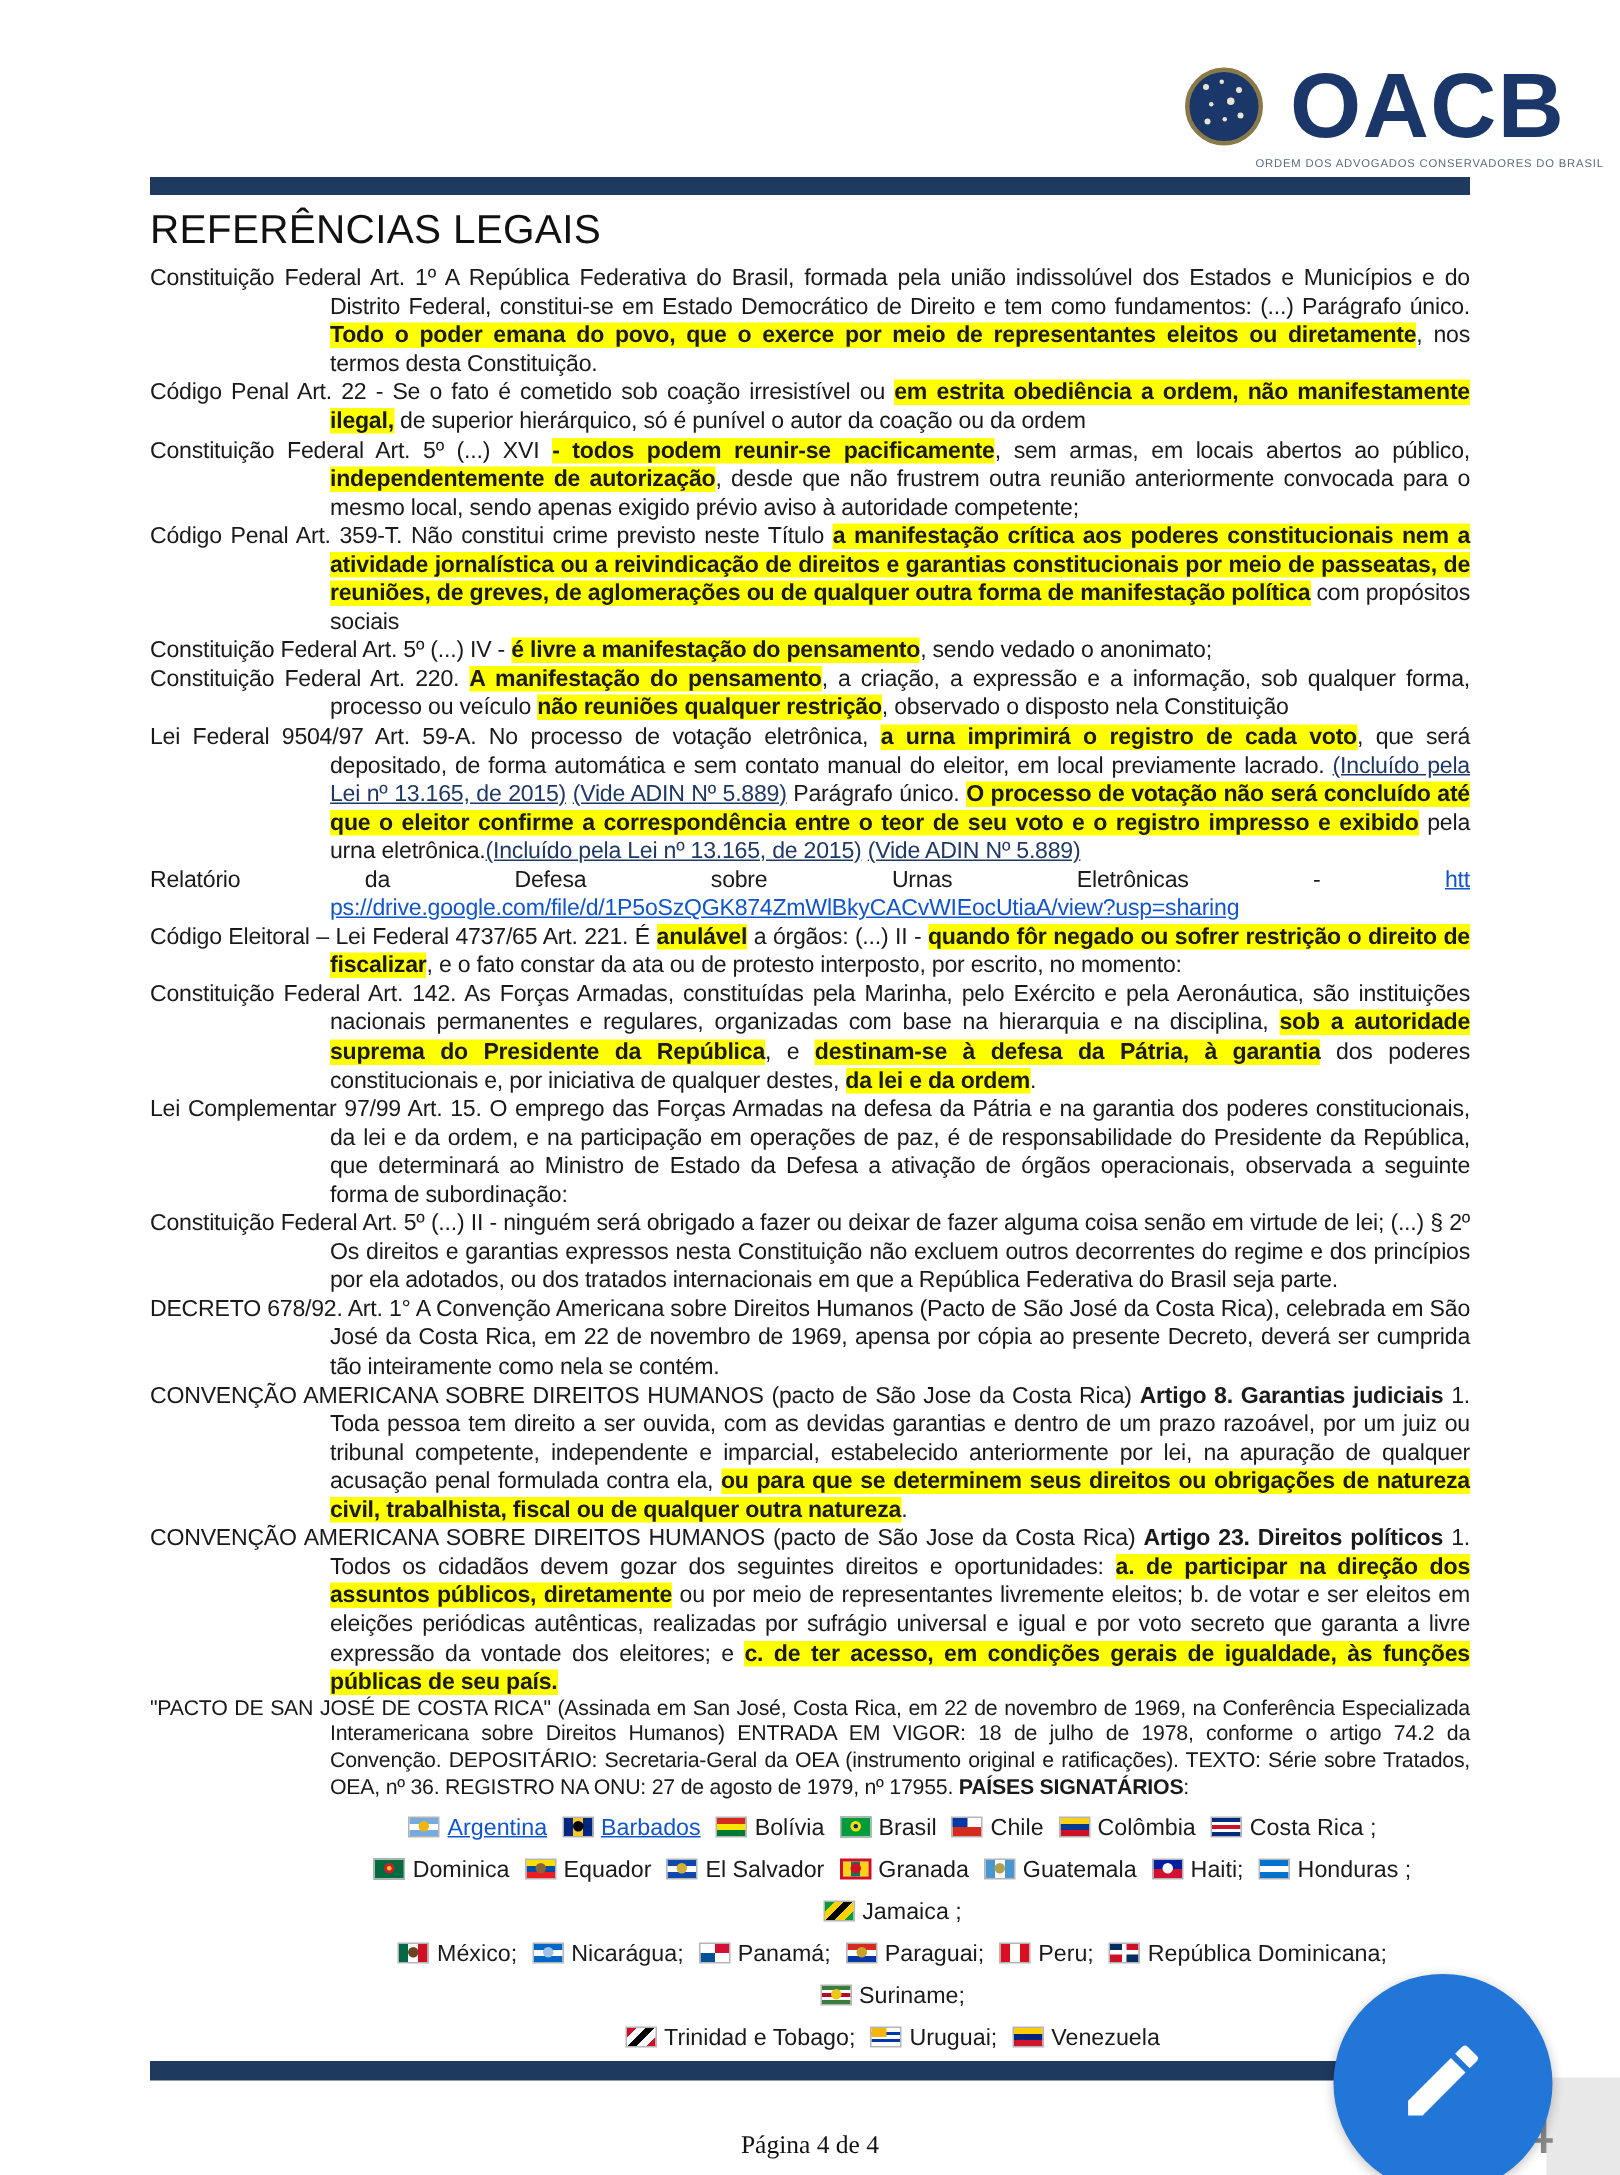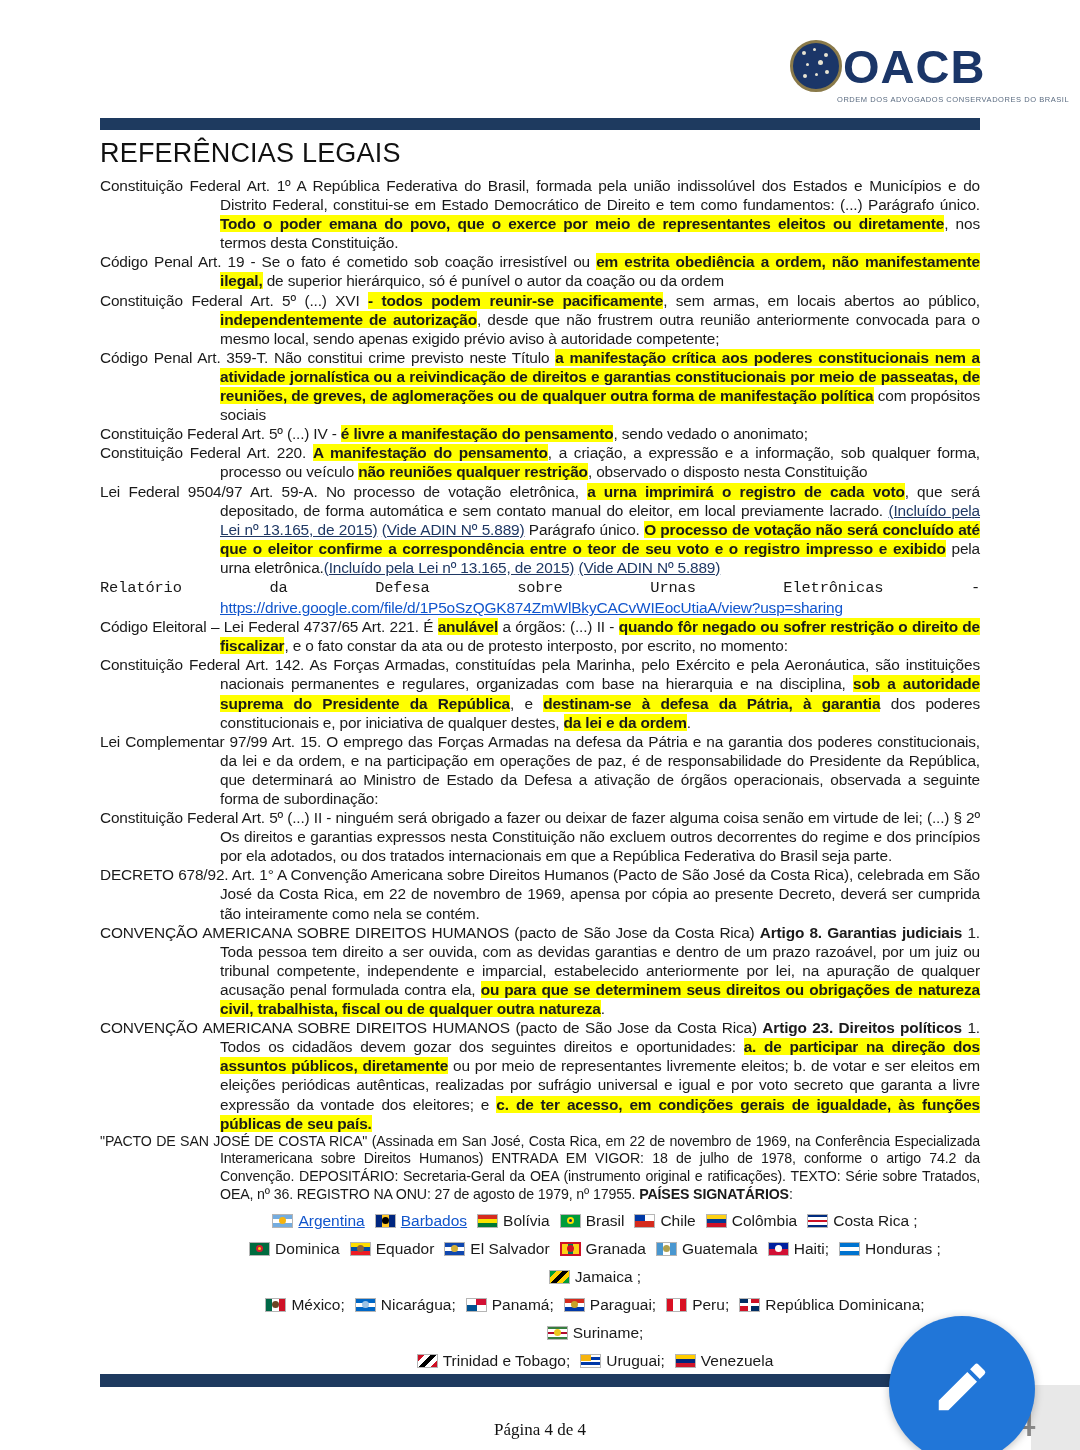--- a/index.html
+++ b/index.html
@@ -4,22 +4,22 @@
 <style>
   html,body{margin:0;padding:0;}
   .page{position:relative;width:1080px;height:1450px;background:#ffffff;overflow:hidden;
         font-family:"Liberation Sans",sans-serif;color:#1a1a1a;}
   
   .logo-wrap{position:absolute;left:790px;top:40px;width:195px;}
   .logo-row{display:flex;align-items:center;}
   .logo-emblem{width:46px;height:46px;border-radius:50%;background:#1b3668;border:3px solid #8a7a4a;
                position:relative;flex:0 0 auto;}
   .logo-emblem i{position:absolute;background:#e8e4d2;border-radius:50%;display:block;}
-  .logo-text{font-size:47px;font-weight:bold;color:#1b3668;letter-spacing:1px;line-height:1;
-             margin-left:1px;font-family:"Liberation Sans",sans-serif;}
+  .logo-text{font-size:61px;font-weight:bold;color:#1b3668;letter-spacing:1px;line-height:1;
+             margin-left:18px;font-family:"Liberation Sans",sans-serif;}
   .logo-tagline{font-size:7.5px;color:#5a6b80;letter-spacing:.55px;margin-top:3px;text-align:center;
                 white-space:nowrap;margin-left:47px;}
   .header-bar{position:absolute;left:100px;top:118px;width:880px;height:12px;background:#1e3a5f;}
   
   .content{position:absolute;left:100px;top:138px;width:880px;}
   .page-title{font-size:27px;font-weight:normal;color:#111;margin:0 0 7px 0;letter-spacing:.2px;}
   .para{font-size:15.4px;line-height:19.1px;text-align:justify;padding-left:120px;text-indent:-120px;
         letter-spacing:-0.15px;}
   .para.small{font-size:14.2px;line-height:17.8px;}
   .hl{background:#ffff00;font-weight:bold;}
@@ -71,27 +71,27 @@
       <span class="logo-text">OACB</span>
     </div>
     <div class="logo-tagline">ORDEM DOS ADVOGADOS CONSERVADORES DO BRASIL</div>
   </div>
   <div class="header-bar"></div>
 
   <div class="content">
     <h1 class="page-title">REFERÊNCIAS LEGAIS</h1>
     <div id="paras">
         <div class="para"><span class="plain">Constituição Federal Art. 1º A República Federativa do Brasil, formada pela união indissolúvel dos Estados e Municípios e do Distrito Federal, constitui-se em Estado Democrático de Direito e tem como fundamentos: (...) Parágrafo único. </span><span class="hl">Todo o poder emana do povo, que o exerce por meio de representantes eleitos ou diretamente</span><span class="plain">, nos termos desta Constituição.</span></div>
-        <div class="para"><span class="plain">Código Penal Art. 19 - Se o fato é cometido sob coação irresistível ou </span><span class="hl">em estrita obediência a ordem, não manifestamente ilegal,</span><span class="plain"> de superior hierárquico, só é punível o autor da coação ou da ordem</span></div>
+        <div class="para"><span class="plain">Código Penal Art. 22 - Se o fato é cometido sob coação irresistível ou </span><span class="hl">em estrita obediência a ordem, não manifestamente ilegal,</span><span class="plain"> de superior hierárquico, só é punível o autor da coação ou da ordem</span></div>
         <div class="para"><span class="plain">Constituição Federal Art. 5º (...) XVI </span><span class="hl">- todos podem reunir-se pacificamente</span><span class="plain">, sem armas, em locais abertos ao público, </span><span class="hl">independentemente de autorização</span><span class="plain">, desde que não frustrem outra reunião anteriormente convocada para o mesmo local, sendo apenas exigido prévio aviso à autoridade competente;</span></div>
         <div class="para"><span class="plain">Código Penal Art. 359-T. Não constitui crime previsto neste Título </span><span class="hl">a manifestação crítica aos poderes constitucionais nem a atividade jornalística ou a reivindicação de direitos e garantias constitucionais por meio de passeatas, de reuniões, de greves, de aglomerações ou de qualquer outra forma de manifestação política</span><span class="plain"> com propósitos sociais</span></div>
         <div class="para"><span class="plain">Constituição Federal Art. 5º (...) IV - </span><span class="hl">é livre a manifestação do pensamento</span><span class="plain">, sendo vedado o anonimato;</span></div>
-        <div class="para"><span class="plain">Constituição Federal Art. 220. </span><span class="hl">A manifestação do pensamento</span><span class="plain">, a criação, a expressão e a informação, sob qualquer forma, processo ou veículo </span><span class="hl">não reuniões qualquer restrição</span><span class="plain">, observado o disposto nesta Constituição</span></div>
+        <div class="para"><span class="plain">Constituição Federal Art. 220. </span><span class="hl">A manifestação do pensamento</span><span class="plain">, a criação, a expressão e a informação, sob qualquer forma, processo ou veículo </span><span class="hl">não reuniões qualquer restrição</span><span class="plain">, observado o disposto nela Constituição</span></div>
         <div class="para"><span class="plain">Lei Federal 9504/97 Art. 59-A.  No processo de votação eletrônica, </span><span class="hl">a urna imprimirá o registro de cada voto</span><span class="plain">, que será depositado, de forma automática e sem contato manual do eleitor, em local previamente lacrado. </span><a class="lnk">(Incluído pela Lei nº 13.165, de 2015)</a><span class="plain"> </span><a class="lnk">(Vide ADIN Nº 5.889)</a><span class="plain"> Parágrafo único.  </span><span class="hl">O processo de votação não será concluído até que o eleitor confirme a correspondência entre o teor de seu voto e o registro impresso e exibido</span><span class="plain"> pela urna eletrônica.</span><a class="lnk">(Incluído pela Lei nº 13.165, de 2015)</a><span class="plain"> </span><a class="lnk">(Vide ADIN Nº 5.889)</a></div>
-        <div class="para"><span class="plain" style="word-spacing: 78px; font-family: Liberation Mono, monospace;">Relatório da Defesa sobre Urnas Eletrônicas - </span><a class="url">https://drive.google.com/file/d/1P5oSzQGK874ZmWlBkyCACvWIEocUtiaA/view?usp=sharing</a></div>
+        <div class="para"><span class="plain" style="word-spacing: 78px;">Relatório da Defesa sobre Urnas Eletrônicas - </span><a class="url">https://drive.google.com/file/d/1P5oSzQGK874ZmWlBkyCACvWIEocUtiaA/view?usp=sharing</a></div>
         <div class="para"><span class="plain">Código Eleitoral – Lei Federal 4737/65  Art. 221. É </span><span class="hl">anulável</span><span class="plain"> a órgãos: (...) II - </span><span class="hl">quando fôr negado ou sofrer restrição o direito de fiscalizar</span><span class="plain">, e o fato constar da ata ou de protesto interposto, por escrito, no momento:</span></div>
         <div class="para"><span class="plain">Constituição Federal Art. 142. As Forças Armadas, constituídas pela Marinha, pelo Exército e pela Aeronáutica, são instituições nacionais permanentes e regulares, organizadas com base na hierarquia e na disciplina, </span><span class="hl">sob a autoridade suprema do Presidente da República</span><span class="plain">, e </span><span class="hl">destinam-se à defesa da Pátria, à garantia</span><span class="plain"> dos poderes constitucionais e, por iniciativa de qualquer destes, </span><span class="hl">da lei e da ordem</span><span class="plain">.</span></div>
         <div class="para"><span class="plain">Lei Complementar 97/99 Art. 15. O emprego das Forças Armadas na defesa da Pátria e na garantia dos poderes constitucionais, da lei e da ordem, e na participação em operações de paz, é de responsabilidade do Presidente da República, que determinará ao Ministro de Estado da Defesa a ativação de órgãos operacionais, observada a seguinte forma de subordinação:</span></div>
         <div class="para"><span class="plain">Constituição Federal Art. 5º (...) II - ninguém será obrigado a fazer ou deixar de fazer alguma coisa senão em virtude de lei; (...) § 2º Os direitos e garantias expressos nesta Constituição não excluem outros decorrentes do regime e dos princípios por ela adotados, ou dos tratados internacionais em que a República Federativa do Brasil seja parte.</span></div>
         <div class="para"><span class="plain">DECRETO 678/92. Art. 1° A Convenção Americana sobre Direitos Humanos (Pacto de São José da Costa Rica), celebrada em São José da Costa Rica, em 22 de novembro de 1969, apensa por cópia ao presente Decreto, deverá ser cumprida tão inteiramente como nela se contém.</span></div>
         <div class="para"><span class="plain">CONVENÇÃO AMERICANA SOBRE DIREITOS HUMANOS (pacto de São Jose da Costa Rica) </span><span class="bold">Artigo 8.  Garantias judiciais</span><span class="plain"> 1. Toda pessoa tem direito a ser ouvida, com as devidas garantias e dentro de um prazo razoável, por um juiz ou tribunal competente, independente e imparcial, estabelecido anteriormente por lei, na apuração de qualquer acusação penal formulada contra ela, </span><span class="hl">ou para que se determinem seus direitos ou obrigações de natureza civil, trabalhista, fiscal ou de qualquer outra natureza</span><span class="plain">.</span></div>
         <div class="para"><span class="plain">CONVENÇÃO AMERICANA SOBRE DIREITOS HUMANOS (pacto de São Jose da Costa Rica) </span><span class="bold">Artigo 23.  Direitos políticos</span><span class="plain"> 1. Todos os cidadãos devem gozar dos seguintes direitos e oportunidades: </span><span class="hl">a. de participar na direção dos assuntos públicos, diretamente</span><span class="plain"> ou por meio de representantes livremente eleitos; b. de votar e ser eleitos em eleições periódicas autênticas, realizadas por sufrágio universal e igual e por voto secreto que garanta a livre expressão da vontade dos eleitores; e </span><span class="hl">c. de ter acesso, em condições gerais de igualdade, às funções públicas de seu país.</span></div>
         <div class="para small"><span class="plain">"PACTO DE SAN JOSÉ DE COSTA RICA" (Assinada em San José, Costa Rica, em 22 de novembro de 1969, na Conferência Especializada Interamericana sobre Direitos Humanos) ENTRADA EM VIGOR:   18 de julho de 1978, conforme o artigo 74.2 da Convenção. DEPOSITÁRIO: Secretaria-Geral da OEA (instrumento original e ratificações). TEXTO: Série sobre Tratados, OEA, nº 36. REGISTRO NA ONU: 27 de agosto de 1979, nº 17955. </span><span class="bold">PAÍSES SIGNATÁRIOS</span><span class="plain">:</span></div>
       </div>
     <div id="flags" class="flags">

